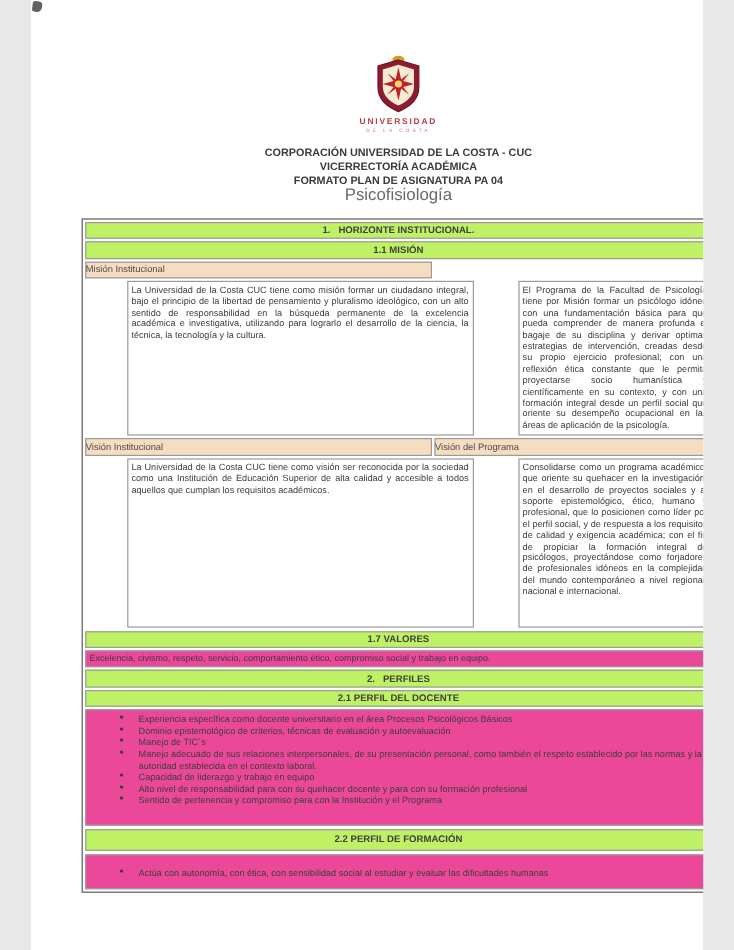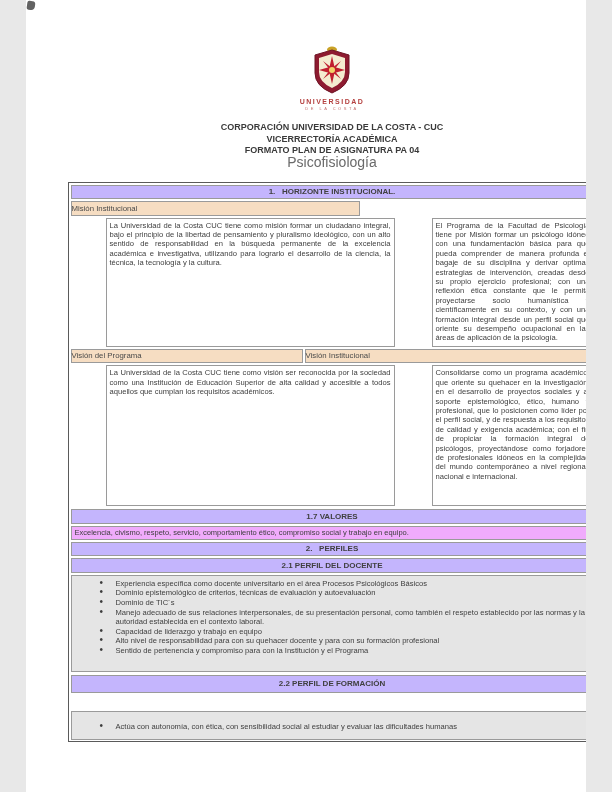--- a/index.html
+++ b/index.html
@@ -30,43 +30,43 @@
   .title-line { font-size:9px; font-weight:bold; color:#3a3a3a; line-height:11.5px; }
   .subject-line { font-size:14px; color:#6a6a6a; line-height:11px; }
   
   .doc-table {
     position:absolute; top:182px; left:42px; width:528px;
     border:1.5px solid #5a5a5a; padding:1.5px; background:#ffffff;
   }
   .row { border:1px solid #9a9a9a; margin-bottom:2px; background:#fff; }
   .row:last-child { margin-bottom:0; }
   .hdr {
-    background:#c4b5fd; text-align:center; font-size:8px; font-weight:bold;
+    background:#bef264; text-align:center; font-size:8px; font-weight:bold;
     color:#3f3f3f; padding:1.5px 0 2px; line-height:9px;
   }
-  .hdr-gap { margin-top:3px; margin-bottom:18px; padding:3px 0 4px; }
+  .hdr-gap { margin-top:3px; margin-bottom:3px; padding:3px 0 4px; }
   .cols { display:flex; gap:2px; border:none; background:transparent; }
   .cell { border:1px solid #9a9a9a; }
   .cell-l { flex:0 0 289px; }
   .cell-r { flex:1 1 auto; }
   .subhdr {
     background:#f6ddc2; text-align:left; font-size:7.8px; font-weight:normal;
     color:#4a4a4a; padding:1.5px 0 2px; line-height:9px;
   }
   .body-cell {
     background:#fff; font-size:7.6px; line-height:9.4px; color:#3d3d3d;
     text-align:justify; padding:2px 3px 3px;margin-left:35px;
   }
   .mision-h { min-height:114px; }
   .vision-h { min-height:141px; }
   .plain-cell {
-    background:#f0abfc; font-size:7.5px; line-height:9px; color:#3d3d3d;
+    background:#ec4899; font-size:7.5px; line-height:9px; color:#3d3d3d;
     text-align:left; padding:1px 3px 2px;
   }
-  .bullet-cell { background:#e5e5e5; padding:3px 6px 4px 26px; }
+  .bullet-cell { background:#ec4899; padding:3px 6px 4px 26px; }
   .docente-h { min-height:97px; }
   .formacion-h { min-height:29px; padding-top:10px; }
   .bullet-list { list-style:none; }
   .bullet-list li {
     position:relative; font-size:7.6px; line-height:9.6px; color:#3d3d3d;
     padding-left:18px; text-align:left;
   }
   .bullet-list li::before {
     content:"\2022"; position:absolute; left:2px; top:-1px; font-size:10px; color:#3d3d3d;
   }
@@ -97,54 +97,55 @@
     <div class="title-line">CORPORACIÓN UNIVERSIDAD DE LA COSTA - CUC</div>
     <div class="title-line">VICERRECTORÍA ACADÉMICA</div>
     <div class="title-line">FORMATO PLAN DE ASIGNATURA PA 04</div>
     <div class="subject-line">Psicofisiología</div>
   </div>
 
   <div class="doc-table">
 
     <div class="row hdr">1.&nbsp;&nbsp;&nbsp;HORIZONTE INSTITUCIONAL.</div>
 
+    <div class="row hdr">1.1 MISIÓN</div>
 
     <div class="row cols">
       <div class="cell cell-l subhdr">Misión Institucional</div>
     </div>
 
     <div class="row cols">
       <div class="cell cell-l body-cell mision-h">La Universidad de la Costa CUC tiene  como misión formar un ciudadano integral,  bajo el principio de la libertad de pensamiento y pluralismo ideológico, con un alto sentido de responsabilidad en la búsqueda permanente de la excelencia académica e investigativa, utilizando para lograrlo el desarrollo de la ciencia, la técnica, la tecnología y la cultura.</div>
       <div class="cell cell-r body-cell mision-h">El Programa de la Facultad de Psicología tiene por Misión formar un psicólogo idóneo con una fundamentación básica para que pueda comprender de manera profunda el bagaje de su disciplina y derivar optimas estrategias de intervención, creadas desde su propio ejercicio profesional; con una reflexión ética constante que le permita proyectarse socio humanística y científicamente en su contexto, y con una formación integral desde un perfil social que oriente su desempeño ocupacional en las áreas de aplicación de la psicología.</div>
     </div>
 
 
     <div class="row cols">
+      <div class="cell cell-l subhdr">Visión Institucional</div>
       <div class="cell cell-r subhdr">Visión del Programa</div>
-      <div class="cell cell-l subhdr">Visión Institucional</div>
     </div>
 
     <div class="row cols">
       <div class="cell cell-l body-cell vision-h">La Universidad de la Costa CUC tiene como visión ser reconocida por la sociedad como una Institución de Educación Superior de alta calidad y accesible a todos aquellos que cumplan los requisitos académicos.</div>
       <div class="cell cell-r body-cell vision-h">Consolidarse como un programa académico, que oriente su quehacer en la investigación, en el desarrollo de proyectos sociales y al soporte epistemológico, ético, humano y profesional, que lo posicionen como líder por el perfil social, y de respuesta a los requisitos de calidad y exigencia académica; con el fin de propiciar la formación integral de psicólogos, proyectándose como forjadores de profesionales idóneos en la complejidad del mundo contemporáneo a nivel regional, nacional e internacional.</div>
     </div>
 
     <div class="row hdr" style="margin-top:3px;">1.7 VALORES</div>
 
     <div class="row plain-cell">Excelencia, civismo, respeto, servicio, comportamiento ético, compromiso social y trabajo en equipo.</div>
 
     <div class="row hdr">2.&nbsp;&nbsp;&nbsp;PERFILES</div>
 
     <div class="row hdr">2.1 PERFIL DEL DOCENTE</div>
 
     <div class="row bullet-cell docente-h">
       <ul class="bullet-list">
         <li>Experiencia específica como docente universitario en el área Procesos Psicológicos Básicos</li>
         <li>Dominio epistemológico de criterios, técnicas de evaluación y autoevaluación</li>
-        <li>Dominio de TIC´s</li>
+        <li>Manejo de TIC´s</li>
         <li>Manejo adecuado de sus relaciones interpersonales, de su presentación personal, como también el respeto establecido por las normas y la autoridad establecida en el contexto laboral.</li>
         <li>Capacidad de liderazgo y trabajo en equipo</li>
         <li>Alto nivel de responsabilidad para con su quehacer docente y para con su formación profesional</li>
         <li>Sentido de pertenencia y compromiso para con la Institución y el Programa</li>
       </ul>
     </div>
 
     <div class="row hdr hdr-gap">2.2 PERFIL DE FORMACIÓN</div>
 
     <div class="row bullet-cell formacion-h">

